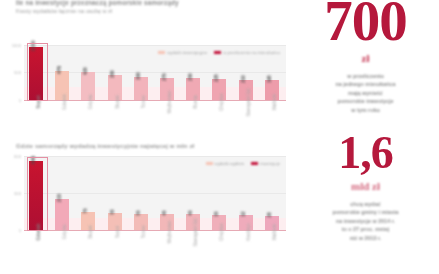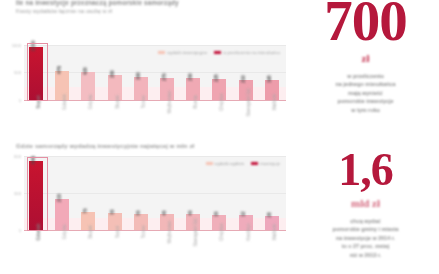--- a/index.html
+++ b/index.html
@@ -120,21 +120,21 @@
   .legend-swatch.b{background:#c3123a;}
   .legend-text{font-size:4.3px;color:#a0a0a0;white-space:nowrap;}
 
   
   .right-col{
     position:absolute;left:292px;top:0;width:147px;height:274px;
     text-align:center;
   }
   .stat{position:absolute;left:0;width:147px;}
   .stat-1{top:-8px;}
-  .stat-2{top:147px;}
+  .stat-2{top:130px;}
 
   .bignum{
     font-family:"Liberation Serif", serif;
     font-weight:bold;
     color:#b5183c;
     line-height:1;
     letter-spacing:-1px;
     filter:blur(.55px);
   }
   .bignum.n1{font-size:57px;}

